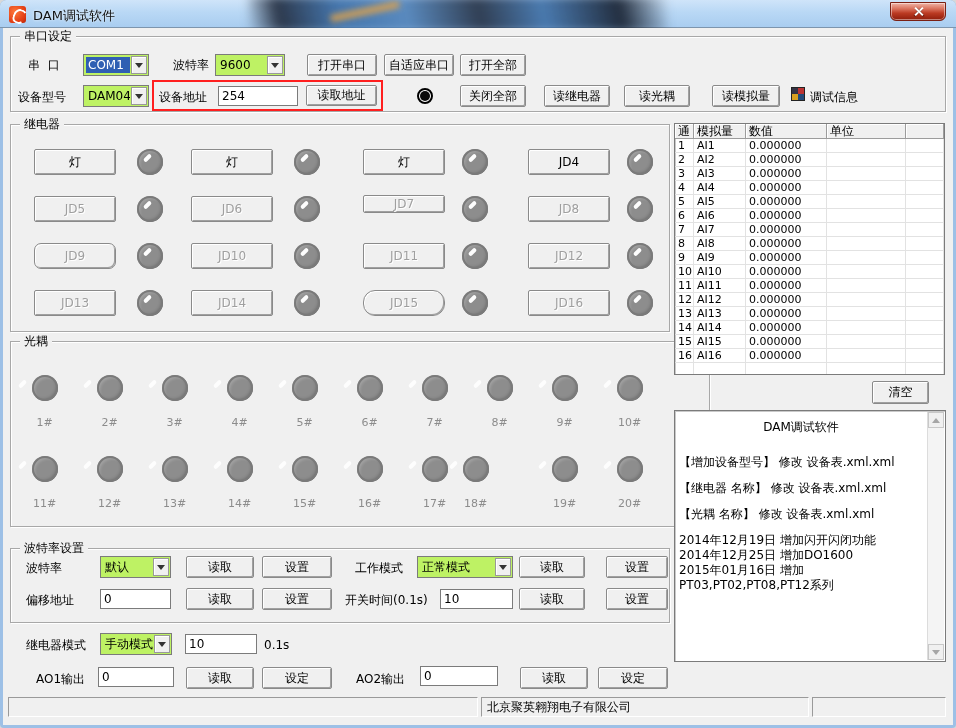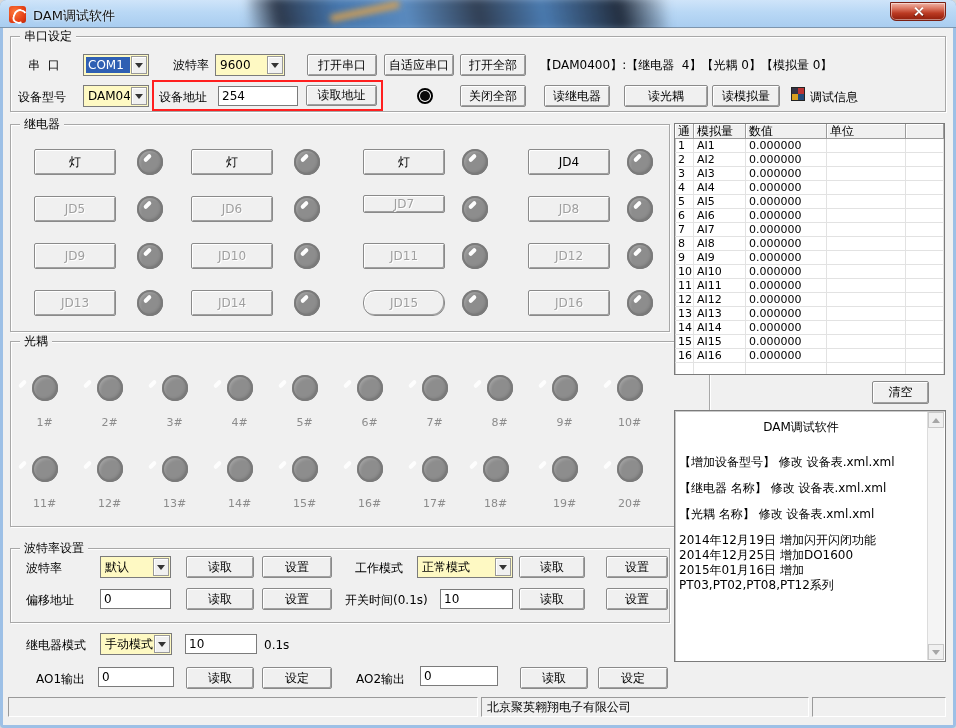--- a/index.html
+++ b/index.html
@@ -29,21 +29,21 @@
   .close-x{position:relative;width:11px;height:11px;}
   .close-x::before,.close-x::after{content:"";position:absolute;left:5px;top:0;width:2px;height:11px;background:#fff;box-shadow:0 1px 1px rgba(0,0,0,.5);}
   .close-x::before{transform:rotate(45deg);} .close-x::after{transform:rotate(-45deg);}
   .client{position:absolute;left:3px;right:3px;top:28px;bottom:3px;background:#f0f0f0;}
   
   .lbl{position:absolute;white-space:pre;line-height:14px;}
   .btn{position:absolute;display:flex;align-items:center;justify-content:center;cursor:pointer;
     font-family:inherit;font-size:12px;color:#000;background:#f0f0f0;border:1px solid #8a8a8a;border-radius:2px;
     box-shadow:inset 1px 1px 0 #ffffff,inset -1px -1px 0 #a0a0a0;padding:0;}
   .btn.dis{color:#9f9f9f;text-shadow:1px 1px 0 #fff;}
-  .combo{position:absolute;background:#fef9c3;border:1px solid #7b7b7b;}
+  .combo{position:absolute;background:#bef264;border:1px solid #7b7b7b;}
   .combo-text{position:absolute;left:2px;top:2px;bottom:2px;right:18px;padding:1px 2px;line-height:14px;overflow:hidden;white-space:nowrap;}
   .combo-text.sel{background:#2f5fb3;color:#fff;}
   .combo-btn{position:absolute;right:1px;top:1px;bottom:1px;width:16px;background:#f0f0f0;border:1px solid #999;
     box-shadow:inset 1px 1px 0 #fff;display:flex;align-items:center;justify-content:center;cursor:pointer;}
   .arr-d{width:0;height:0;border-left:4px solid transparent;border-right:4px solid transparent;border-top:5px solid #333;}
   .tin{position:absolute;border:1px solid #7b7b7b;background:#fff;font-family:inherit;font-size:12px;padding:1px 3px;color:#000;}
   .grp{position:absolute;border:1px solid #a8a8a8;box-shadow:1px 1px 0 #ffffff,inset 1px 1px 0 #ffffff;}
   .grp-title{position:absolute;top:-8px;left:9px;background:#f0f0f0;padding:0 4px;line-height:15px;}
   .led{position:absolute;width:26px;height:26px;border-radius:50%;background:#8d8d8d;
     box-shadow:inset 0 0 0 2px #7a7a7a,inset 3px 3px 3px rgba(255,255,255,.18),inset -2px -2px 3px rgba(0,0,0,.18);}
@@ -112,37 +112,36 @@
   <span class="lbl" style="left:173px;top:58px">波特率</span>
   <div class="combo" style="left:215px;top:54px;width:70px;height:22px">
     <span class="combo-text">9600</span>
     <span class="combo-btn">
         <span class="arr-d"></span>
       </span>
   </div>
   <button class="btn" style="left:307px;top:54px;width:70px;height:22px">打开串口</button>
   <button class="btn" style="left:384px;top:54px;width:70px;height:22px">自适应串口</button>
   <button class="btn" style="left:460px;top:54px;width:66px;height:22px">打开全部</button>
-  <span class="lbl" style="left:540px;top:58px">【DAM0400】:【继电器  4】【光耦 0】【模拟量 0】</span>
 
   <span class="lbl" style="left:18px;top:90px">设备型号</span>
   <div class="combo" style="left:83px;top:85px;width:66px;height:22px">
     <span class="combo-text">DAM0400</span>
     <span class="combo-btn">
         <span class="arr-d"></span>
       </span>
   </div>
   <div class="redbox" style="left:152px;top:80px;width:231px;height:31px"></div>
   <span class="lbl" style="left:159px;top:90px">设备地址</span>
   <input class="tin" style="left: 218px; top: 86px; width: 80px; height: 20px;" value="254">
   <button class="btn" style="left:306px;top:85px;width:71px;height:21px">读取地址</button>
   <span class="ind" style="left:417px;top:88px"></span>
   <button class="btn" style="left:460px;top:85px;width:66px;height:22px">关闭全部</button>
   <button class="btn" style="left:544px;top:85px;width:66px;height:22px">读继电器</button>
-  <button class="btn" style="left:624px;top:85px;width:84px;height:22px">读光耦</button>
+  <button class="btn" style="left:624px;top:85px;width:66px;height:22px">读光耦</button>
   <button class="btn" style="left:712px;top:85px;width:68px;height:22px">读模拟量</button>
   <span class="dbg-icon" style="left:791px;top:87px"></span>
   <span class="lbl" style="left:810px;top:90px">调试信息</span>
 
   <div class="grp" style="left:10px;top:124px;width:660px;height:208px">
     <span class="grp-title">继电器</span>
     <div>
         <button class="btn relay-btn" style="left: 23px; top: 24px; width: 82px; height: 26px;">灯</button>
         <span class="led" style="left: 126px; top: 24px;"></span>
         <button class="btn relay-btn" style="left: 180px; top: 24px; width: 82px; height: 26px;">灯</button>
@@ -152,21 +151,21 @@
         <button class="btn relay-btn" style="left: 517px; top: 24px; width: 82px; height: 26px;">JD4</button>
         <span class="led" style="left: 616px; top: 24px;"></span>
         <button class="btn relay-btn dis" style="left: 23px; top: 71px; width: 82px; height: 26px;">JD5</button>
         <span class="led" style="left: 126px; top: 71px;"></span>
         <button class="btn relay-btn dis" style="left: 180px; top: 71px; width: 82px; height: 26px;">JD6</button>
         <span class="led" style="left: 283px; top: 71px;"></span>
         <button class="btn relay-btn dis" style="left: 352px; top: 70px; width: 82px; height: 18px;">JD7</button>
         <span class="led" style="left: 451px; top: 71px;"></span>
         <button class="btn relay-btn dis" style="left: 517px; top: 71px; width: 82px; height: 26px;">JD8</button>
         <span class="led" style="left: 616px; top: 71px;"></span>
-        <button class="btn relay-btn dis" style="left: 23px; top: 118px; width: 82px; height: 26px;">JD9</button>
+        <button class="btn relay-btn dis" style="left: 23px; top: 118px; width: 82px; height: 26px; border-radius: 7px;">JD9</button>
         <span class="led" style="left: 126px; top: 118px;"></span>
         <button class="btn relay-btn dis" style="left: 180px; top: 118px; width: 82px; height: 26px;">JD10</button>
         <span class="led" style="left: 283px; top: 118px;"></span>
         <button class="btn relay-btn dis" style="left: 352px; top: 118px; width: 82px; height: 26px;">JD11</button>
         <span class="led" style="left: 451px; top: 118px;"></span>
         <button class="btn relay-btn dis" style="left: 517px; top: 118px; width: 82px; height: 26px;">JD12</button>
         <span class="led" style="left: 616px; top: 118px;"></span>
         <button class="btn relay-btn dis" style="left: 23px; top: 165px; width: 82px; height: 26px;">JD13</button>
         <span class="led" style="left: 126px; top: 165px;"></span>
         <button class="btn relay-btn dis" style="left: 180px; top: 165px; width: 82px; height: 26px;">JD14</button>
@@ -242,21 +241,21 @@
           <div class="opto-label">15#</div>
         </div>
         <div class="opto-cell" style="left: 326px; top: 114px;">
           <span class="led"></span>
           <div class="opto-label">16#</div>
         </div>
         <div class="opto-cell" style="left: 391px; top: 114px;">
           <span class="led"></span>
           <div class="opto-label">17#</div>
         </div>
-        <div class="opto-cell" style="left: 452px; top: 114px; justify-content: space-between;">
+        <div class="opto-cell" style="left: 432px; top: 114px; justify-content: space-between;">
           <span class="led"></span>
           <div class="opto-label">18#</div>
         </div>
         <div class="opto-cell" style="left: 521px; top: 114px;">
           <span class="led"></span>
           <div class="opto-label">19#</div>
         </div>
         <div class="opto-cell" style="left: 586px; top: 114px;">
           <span class="led"></span>
           <div class="opto-label">20#</div>

